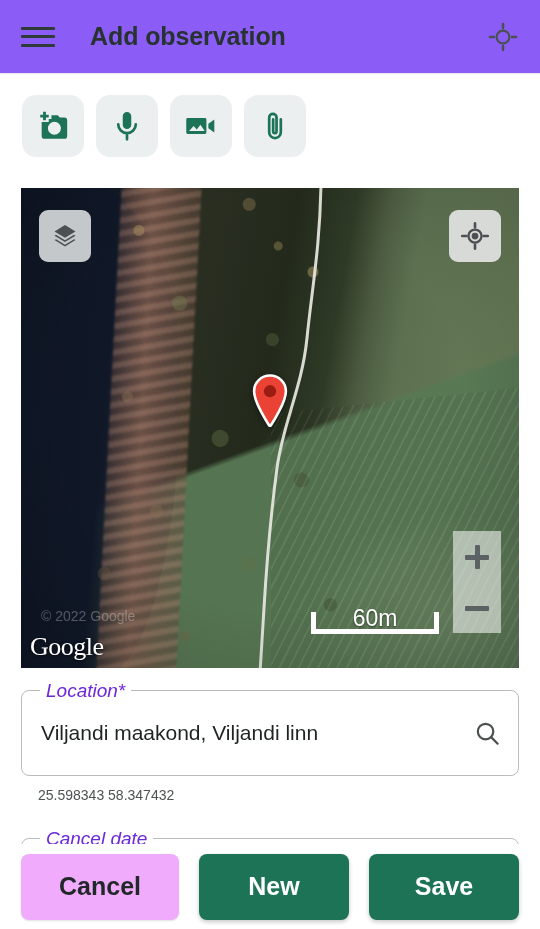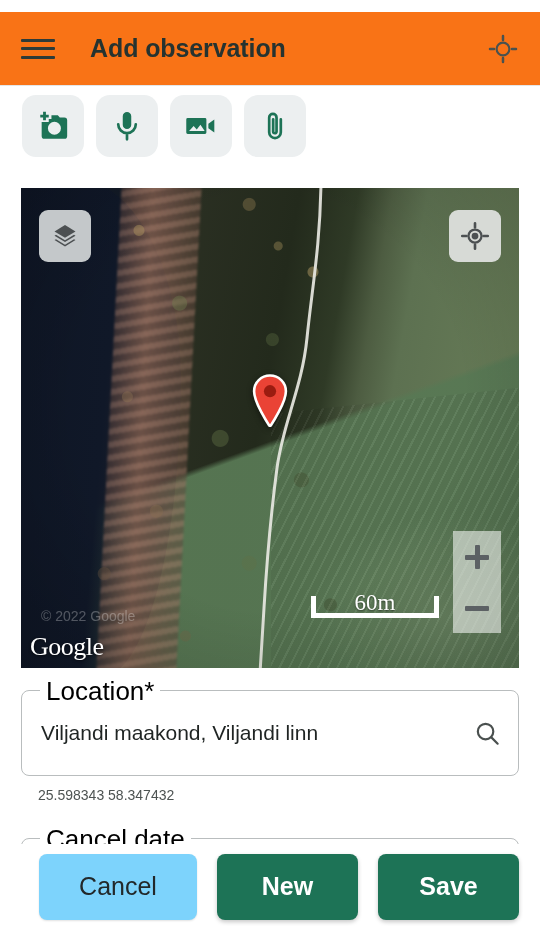--- a/index.html
+++ b/index.html
@@ -16,23 +16,23 @@
   #app {
     position: relative;
     width: 540px;
     height: 929px;
     background: #ffffff;
   }
 
   
   .appbar {
     position: absolute;
-    top: 12px; left: 0;
+    top: 0; left: 0;
     width: 540px; height: 74px;
-    background: #f97316;
+    background: #8b5cf6;
     border-bottom: 1px solid #e4e6e7;
     display: flex;
     align-items: center;
   }
   .hamburger {
     width: 34px; height: 26px;
     margin-left: 21px;
     display: flex; flex-direction: column;
     justify-content: space-between;
     padding: 3px 0;
@@ -217,22 +217,22 @@
 
   .map-marker {
     position: absolute;
     left: 229px; top: 185px;
     width: 40px; height: 56px;
     filter: drop-shadow(0 2px 3px rgba(0,0,0,.45));
   }
 
   .map-scale {
     position: absolute;
-    left: 290px; bottom: 50px;
-    width: 128px; height: 30px; font-family: Liberation Serif, serif;
+    left: 290px; bottom: 34px;
+    width: 128px; height: 30px;
   }
   .map-scale .bracket {
     position: absolute;
     left: 0; bottom: 0;
     width: 128px; height: 22px;
     border: 0;
   }
   .map-scale .bracket::before {
     content: "";
     position: absolute;
@@ -288,23 +288,24 @@
     border-radius: 8px;
     background: #ffffff;
     display: flex;
     align-items: center;
   }
   .field-legend {
     position: absolute;
     top: -11px; left: 18px;
     background: #ffffff;
     padding: 0 6px;
-    font-size: 26px;
-    color: #000000;
+    font-size: 19px;
+    color: #6d28d9;
     line-height: 22px;
+    font-style: italic;
   }
   .field-value {
     flex: 1;
     padding-left: 19px;
     font-size: 21px;
     color: #1f2423;
     white-space: nowrap;
     overflow: hidden;
   }
   .field-icon {
@@ -335,25 +336,24 @@
   .btn {
     height: 66px;
     border: 0;
     border-radius: 8px;
     font-size: 25px;
     cursor: pointer;
     font-family: "Liberation Sans", sans-serif;
   }
   .btn-cancel {
     flex: 0 0 158px;
-    background: #7dd3fc;
+    background: #f0abfc;
     color: #22282a;
-    font-weight: normal;
+    font-weight: bold;
     box-shadow: 0 1px 2px rgba(0,0,0,.12);
-    margin-left: 18px;
   }
   .btn-primary {
     flex: 1;
     background: #1d7356;
     color: #ffffff;
     font-weight: bold;
     box-shadow: 0 2px 4px rgba(0,0,0,.22);
   }
 </style>
 </head>

